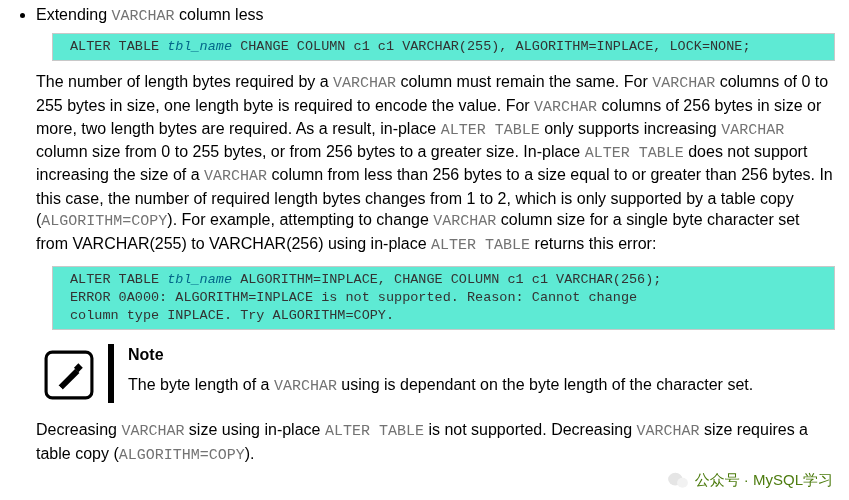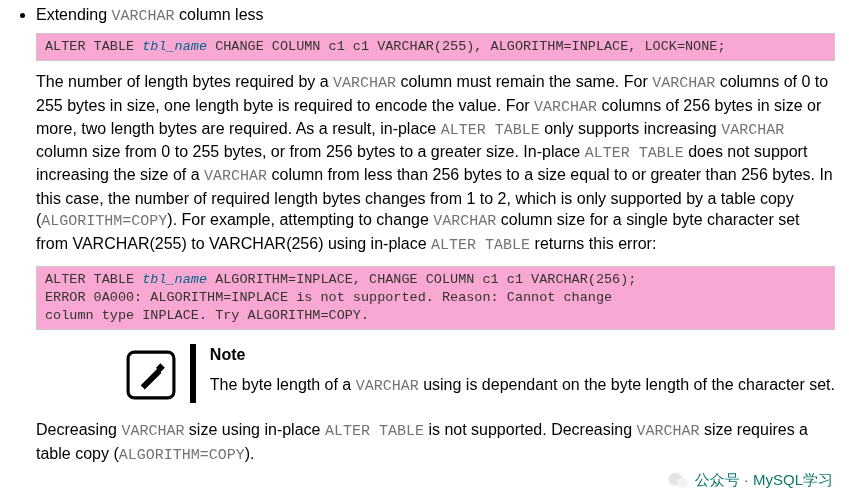--- a/index.html
+++ b/index.html
@@ -16,47 +16,46 @@
   ul { margin: 0; padding-left: 22px; }
   li { margin: 0 0 6px 0; }
   .section-title { font-size: 16px; margin-bottom: 6px; }
   code.inline, .kw {
     font-family: "Courier New", Courier, monospace;
     font-size: 15px;
     color: #737373;
   }
   .kw-italic { font-style: italic; }
   .codeblock {
-    background: #f9a8d4;
+    background: #5eead4;
     border: 1px solid #c8c8c8;
-    padding: 4px 8px;
+    padding: 4px 17px;
     font-family: "Courier New", Courier, monospace;
     font-size: 13.5px;
     color: #333;
     white-space: pre-wrap;
     line-height: 1.35;
-    margin: 4px 0 10px 0;
+    margin: 4px 0 10px 16px;
   }
   .codeblock .kw-italic { color: #026789; font-style: italic; }
   p { margin: 0 0 10px 0; }
   .notebox {
     display: flex;
     gap: 14px;
     align-items: flex-start;
     margin: 8px 0 12px 0;
-    justify-content: flex-end;
   }
   .note-icon { width: 50px; height: 50px; flex: 0 0 auto; margin-top: 10px; margin-left: 8px; }
   .note-bar { width: 6px; background: #000; align-self: stretch; margin: 4px 0; }
   .note-body .note-title { font-weight: bold; margin: 4px 0 8px 0; font-size: 16px; }
   .watermark {
     position: fixed;
     right: 16px;
     bottom: 10px;
-    color: #0f766e;
+    color: #4d7c0f;
     font-size: 15px;
     display: flex;
     align-items: center;
     gap: 6px;
     pointer-events: none;
   }
   .watermark svg { opacity: 0.55; }
 </style>
 </head>
 <body>

